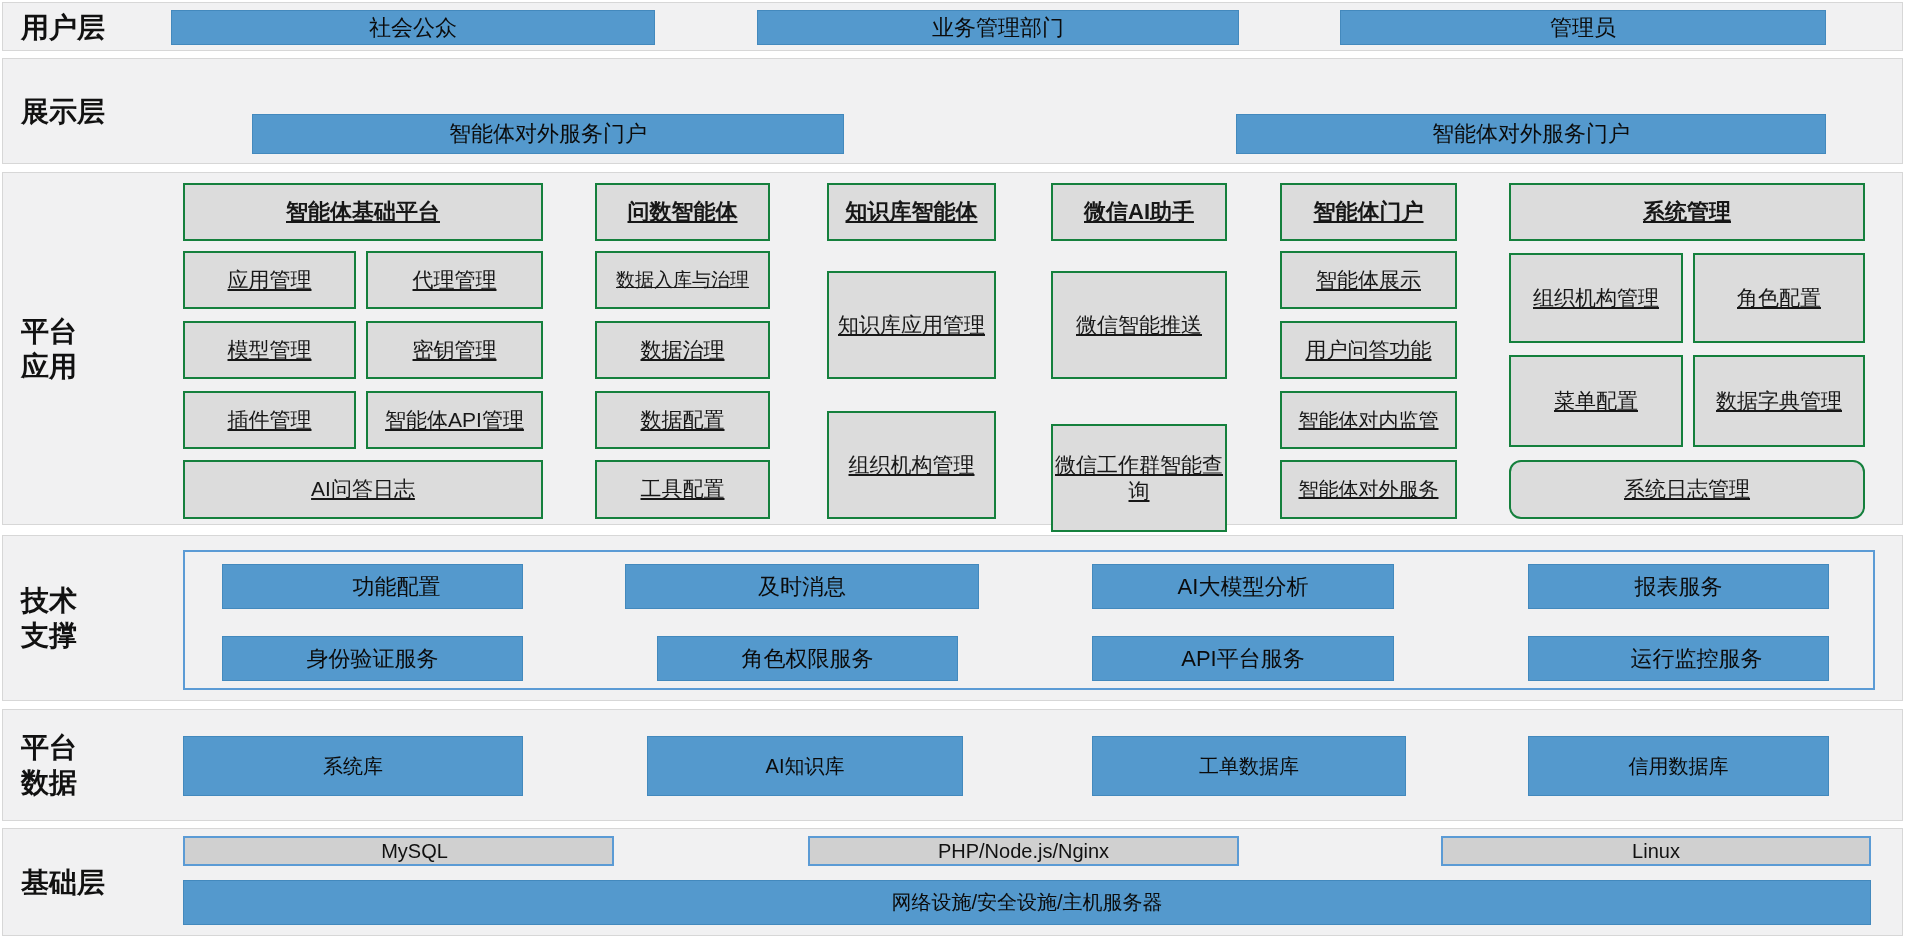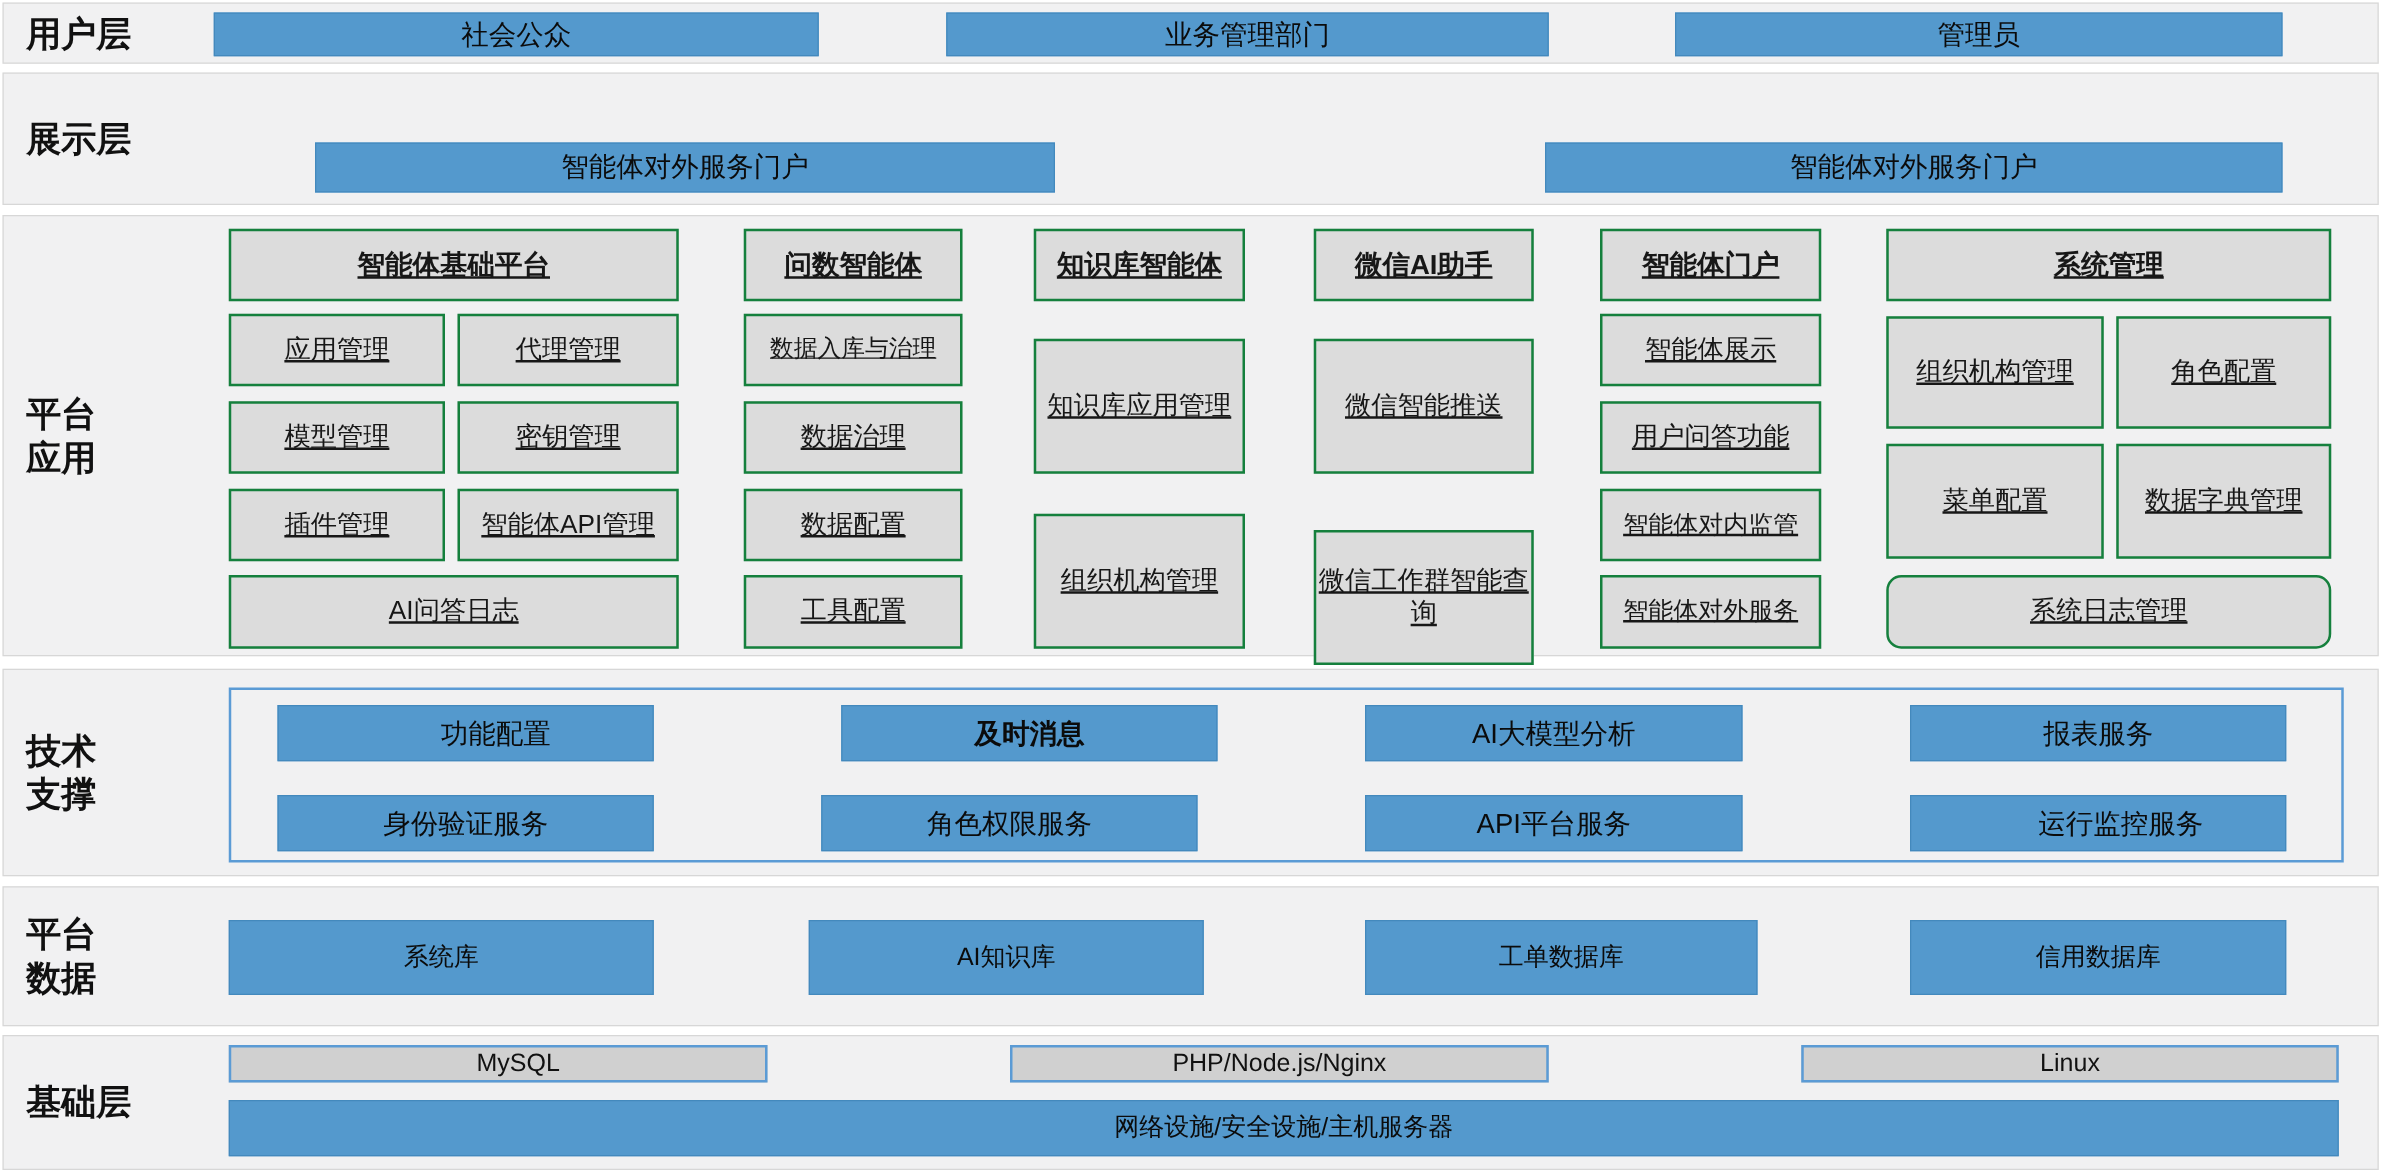--- a/index.html
+++ b/index.html
@@ -97,21 +97,21 @@
   <div class="box gray-box" style="left:1506px; top:182px; width:174px; height:92px;">菜单配置</div>
   <div class="box gray-box" style="left:1690px; top:182px; width:172px; height:92px;">数据字典管理</div>
   <div class="box gray-box" style="left:1506px; top:287px; width:356px; height:59px;border-radius:12px;">系统日志管理</div>
 </div>
 
 <div class="band" style="top:535px; height:166px;">
   <div class="layer-label">技术
 支撑</div>
   <div class="tech-container" style="left:180px; top:14px; width:1692px; height:140px;"></div>
   <div class="box blue-box" style="left:219px; top:28px; width:301px; height:45px;padding-left:48px;">功能配置</div>
-  <div class="box blue-box" style="left:670px; top:28px; width:301px; height:45px;font-weight:bold;">及时消息</div>
+  <div class="box blue-box" style="left:622px; top:28px; width:354px; height:45px;">及时消息</div>
   <div class="box blue-box" style="left:1089px; top:28px; width:302px; height:45px;">AI大模型分析</div>
   <div class="box blue-box" style="left:1525px; top:28px; width:301px; height:45px;">报表服务</div>
   <div class="box blue-box" style="left:219px; top:100px; width:301px; height:45px;">身份验证服务</div>
   <div class="box blue-box" style="left:654px; top:100px; width:301px; height:45px;">角色权限服务</div>
   <div class="box blue-box" style="left:1089px; top:100px; width:302px; height:45px;">API平台服务</div>
   <div class="box blue-box" style="left:1525px; top:100px; width:301px; height:45px;padding-left:36px;">运行监控服务</div>
 </div>
 
 <div class="band" style="top:709px; height:112px;">
   <div class="layer-label">平台

